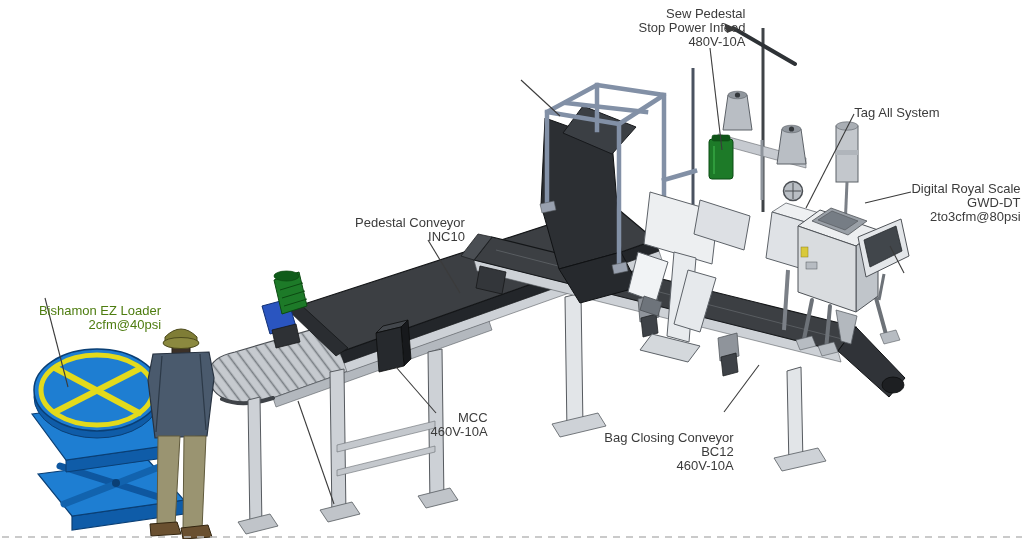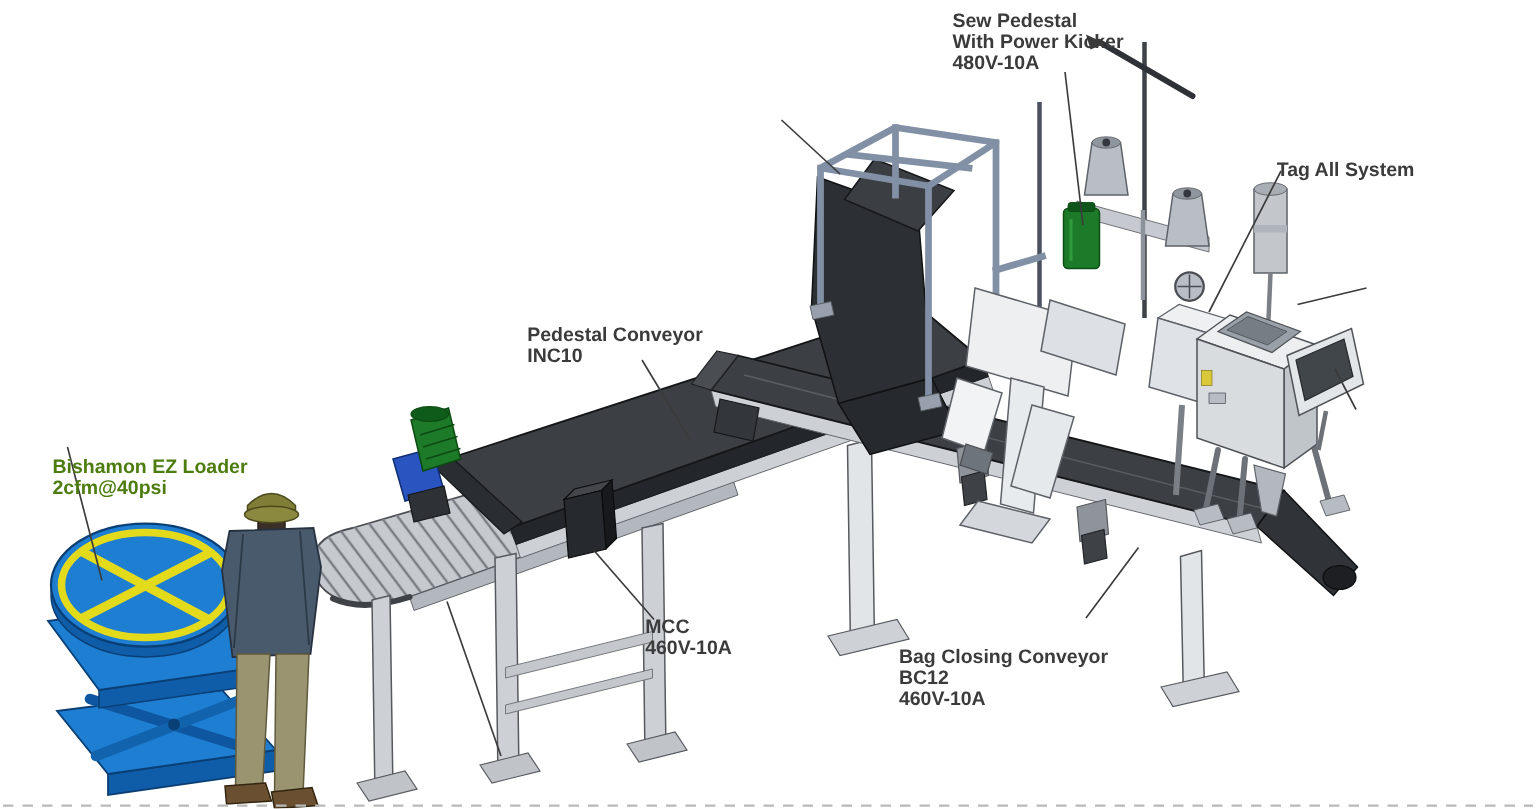--- a/index.html
+++ b/index.html
@@ -2,22 +2,22 @@
 <html style="--lift-blue: #1e7ed2; --lift-blue-dark: #0f5ca8; --turntable-yellow: #e3da1c; --belt-dark: #3c3f43; --frame-light: #cdd1d6; --steel-frame: #8290a6; --motor-green: #1d7a28; --gearbox-blue: #2a55c0; --hard-hat-olive: #7f7d36; --shirt-blue: #4a5a6d; --pants-khaki: #9a9471; --shoe-brown: #6a5030; --mcc-black: #26292d; --chute-dark: #2c2f33;"><head>
 <meta charset="utf-8">
 <style>
   html,body{margin:0;padding:0;background:#ffffff;}
   .canvas{
     position:relative;width:1024px;height:539px;background:#ffffff;overflow:hidden;
     font-family:"Liberation Sans",sans-serif;
   }
   .canvas svg{position:absolute;left:0;top:0;}
   .label{
-    position:absolute;transform:translateX(-50%);text-align:left;
-    font-size:13px;line-height:14px;color:#3b3b3b;white-space:nowrap;z-index:5;font-weight:bold;
+    position:absolute;transform:translateX(-50%);text-align:right;
+    font-size:13px;line-height:14px;color:#3b3b3b;white-space:nowrap;z-index:5;
   }
   .label span{display:block;}
 </style>
 </head>
 <body>
 
 <div class="canvas">
 
 <svg viewBox="0 0 1024 539" width="1024" height="539">
   <defs>
@@ -184,25 +184,30 @@
     <line x1="436" y1="413" x2="396" y2="367"></line>
     <line x1="724" y1="412" x2="759" y2="365"></line>
     <line x1="334" y1="504" x2="298" y2="401"></line>
   </g>
 
   <line x1="2" y1="537" x2="1022" y2="537" stroke="#b9b9b9" stroke-width="1.5" stroke-dasharray="7 6"></line>
 </svg>
 
 <div class="label" style="left: 692px; top: 7px; color: rgb(59, 59, 59);">
   <span>Sew Pedestal</span>
-  <span>With Power Kicker</span>
+  <span>Stop Power Infeed</span>
   <span>480V-10A</span>
 </div>
 <div class="label" style="left: 897px; top: 106px; color: rgb(59, 59, 59);">
   <span>Tag All System</span>
+</div>
+<div class="label" style="left: 966px; top: 182px; color: rgb(59, 59, 59);">
+  <span>Digital Royal Scale</span>
+  <span>GWD-DT</span>
+  <span>2to3cfm@80psi</span>
 </div>
 <div class="label" style="left: 410px; top: 216px; color: rgb(59, 59, 59);">
   <span>Pedestal Conveyor</span>
   <span>INC10</span>
 </div>
 <div class="label" style="left: 100px; top: 304px; color: #4d7c0f;">
   <span>Bishamon EZ Loader</span>
   <span>2cfm@40psi</span>
 </div>
 <div class="label" style="left: 459px; top: 411px; color: rgb(59, 59, 59);">

